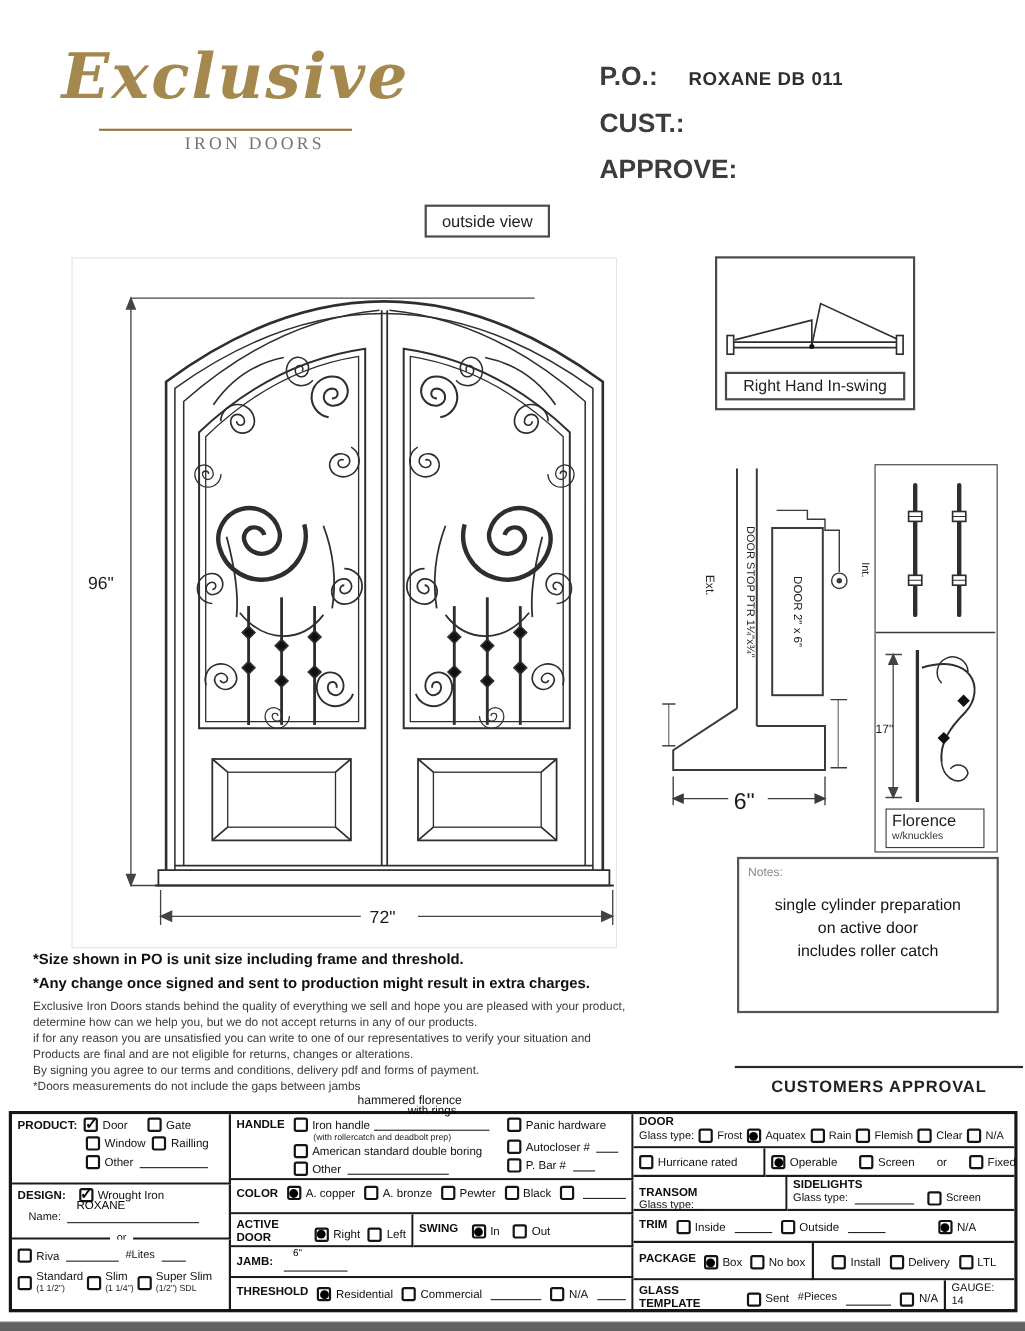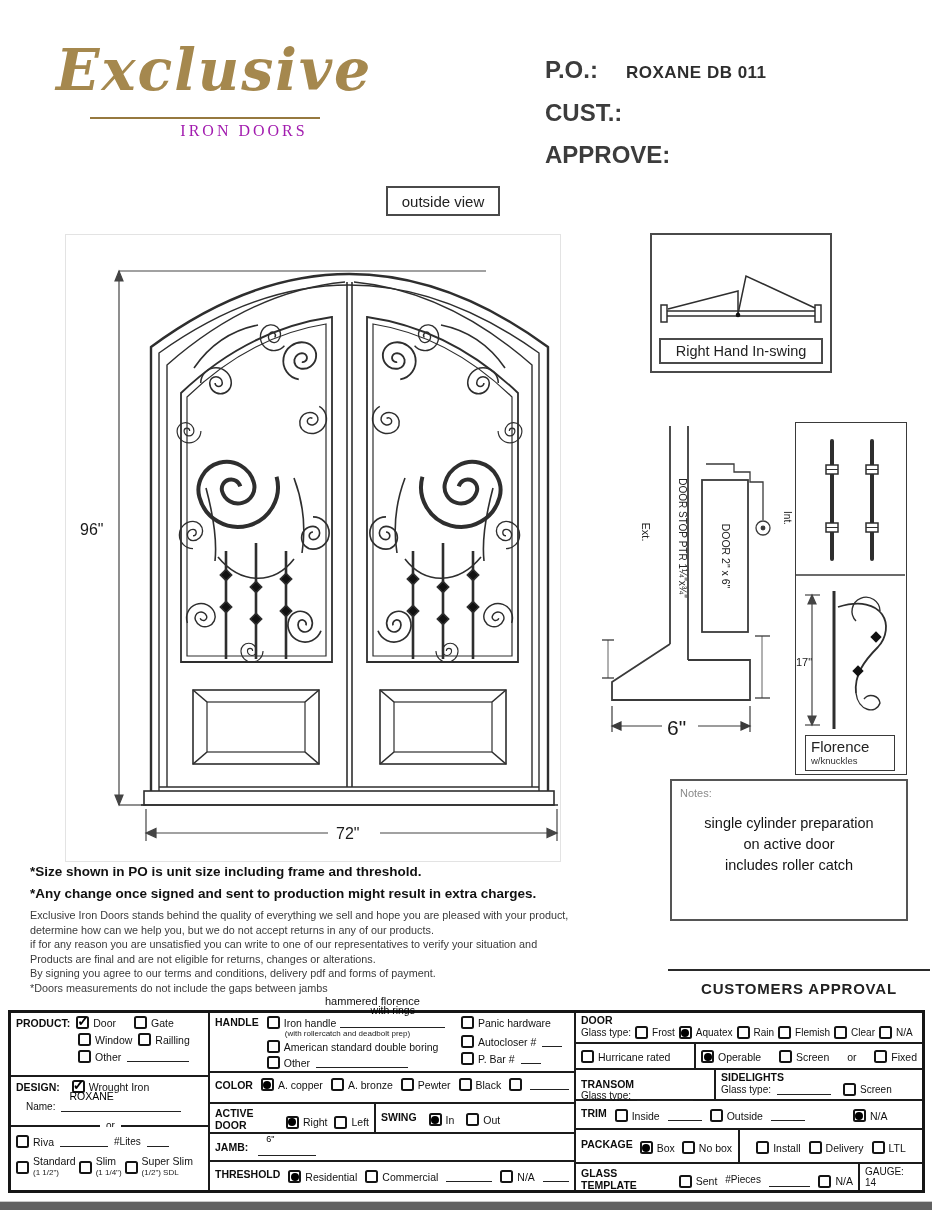--- a/index.html
+++ b/index.html
@@ -3,21 +3,21 @@
 <meta charset="utf-8">
 <style>
 *{margin:0;padding:0;box-sizing:border-box}
 html,body{background:#fff}
 body{font-family:"Liberation Sans",sans-serif;color:#1a1a1a}
 .page{position:relative;width:932px;height:1210px;background:#fff;overflow:hidden}
 
 
 .logo-script{position:absolute;left:56px;top:36px;font-family:"DejaVu Serif",serif;font-style:italic;font-weight:bold;font-size:57px;color:#a5884e;letter-spacing:2px}
 .logo-rule{position:absolute;left:90px;top:117px;width:230px;border-top:2.5px solid #96793f}
-.logo-sub{position:absolute;left:168px;top:122px;width:152px;text-align:center;font-family:"Liberation Serif",serif;font-size:16px;letter-spacing:3px;color:#a21caf}
+.logo-sub{position:absolute;left:168px;top:122px;width:152px;text-align:left;font-family:"Liberation Serif",serif;font-size:16px;letter-spacing:3px;color:#737373}
 
 
 .po-row{position:absolute;left:545px;top:56px;display:flex;align-items:baseline;gap:28px}
 .hdr-lbl{font-size:24px;font-weight:600;color:#3c3c3c}
 .po-val{font-size:17px;font-weight:600;color:#2e2e2e;letter-spacing:.5px}
 .cust-row{position:absolute;left:545px;top:99px}
 .appr-row{position:absolute;left:545px;top:141px}
 
 
 .oview{position:absolute;left:386px;top:186px;width:114px;height:30px;border:2px solid #4a4a4a;display:flex;align-items:center;justify-content:center;font-size:15px;color:#222}
@@ -528,21 +528,21 @@
       </div>
     </div>
 
     <div class="cell br bb" style="left:565px;top:31px;width:120px;height:26px">
       <span class="opt" style="margin-top:3px">
           <span class="cb"></span>
           <span>Hurricane rated</span>
         </span>
     </div>
     <div class="cell bb" style="left:685px;top:31px;width:226px;height:26px">
-      <div class="row" style="gap:8px;margin-top:3px;justify-content:space-between">
+      <div class="row" style="gap:20px;margin-top:3px;justify-content:flex-start">
         <span class="opt">
             <span class="cb dot"></span>
             <span>Operable</span>
           </span>
         <span class="opt">
             <span class="cb"></span>
             <span>Screen</span>
           </span>
         <span>or</span>
         <span class="opt">

